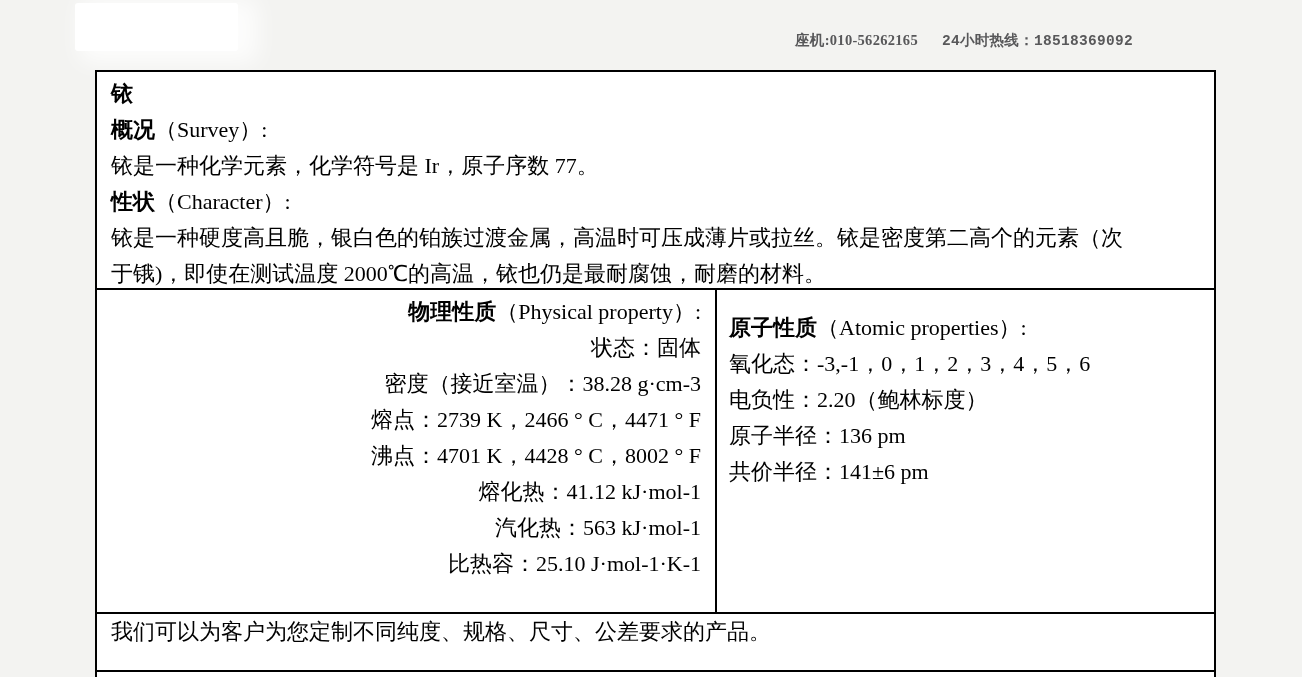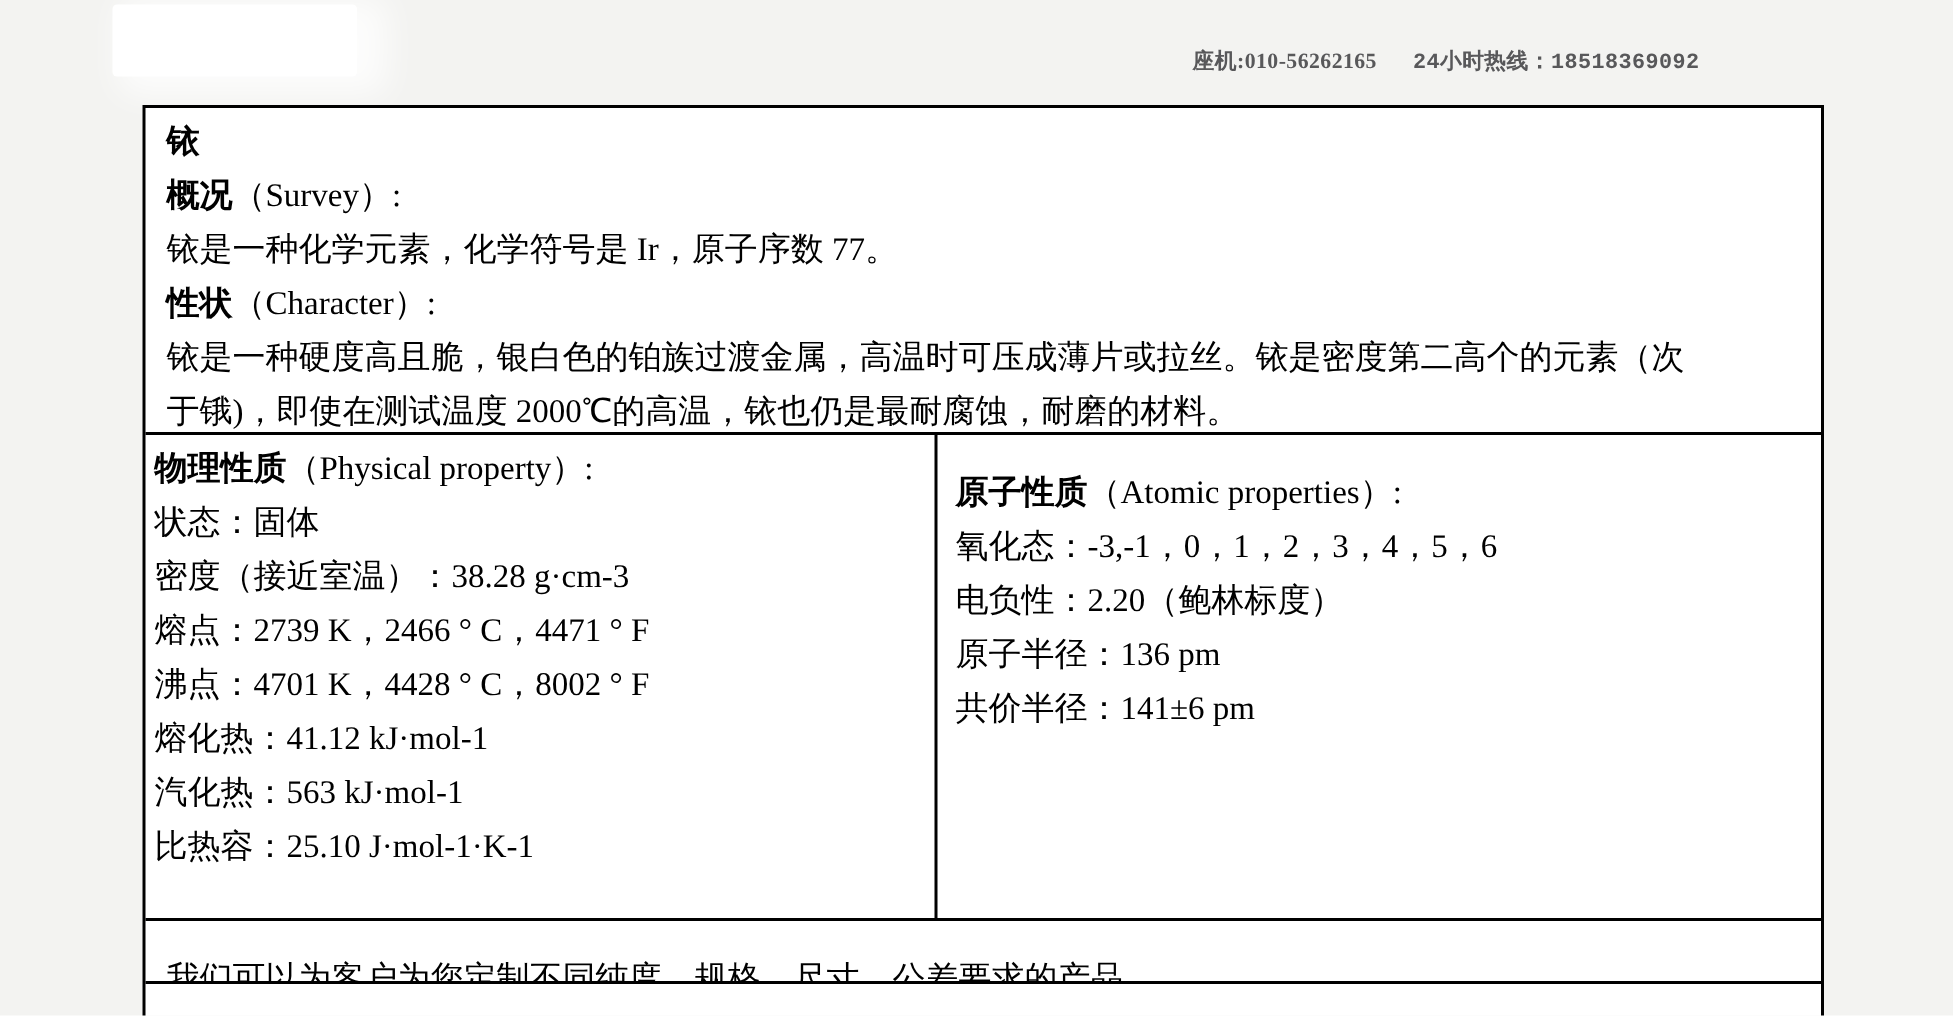--- a/index.html
+++ b/index.html
@@ -62,32 +62,33 @@
   .sec-intro {
     height: 218px;
     padding: 4px 14px 0 14px;
   }
   .sec-props {
     height: 324px;
     display: flex;
   }
   .col-physical {
     box-sizing: border-box;
-    width: 528px;
+    width: 620px;
     border-right: 2px solid #000;
     padding: 4px 14px 0 6px;
+    text-align: right;
   }
   .col-atomic {
     box-sizing: border-box;
     flex: 1;
     padding: 20px 12px 0 12px;
   }
   .sec-note {
-    height: 42px;
-    padding: 20px 14px 0 14px;
+    height: 58px;
+    padding: 0 14px 0 14px;
   }
   .sec-rest {
     height: 40px;
   }
 
   .line { height: 36px; white-space: nowrap; }
   .para { white-space: pre-wrap; text-align: justify; font-family: Liberation Serif, serif; }
   .b { font-weight: bold; }
 </style>
 </head>

